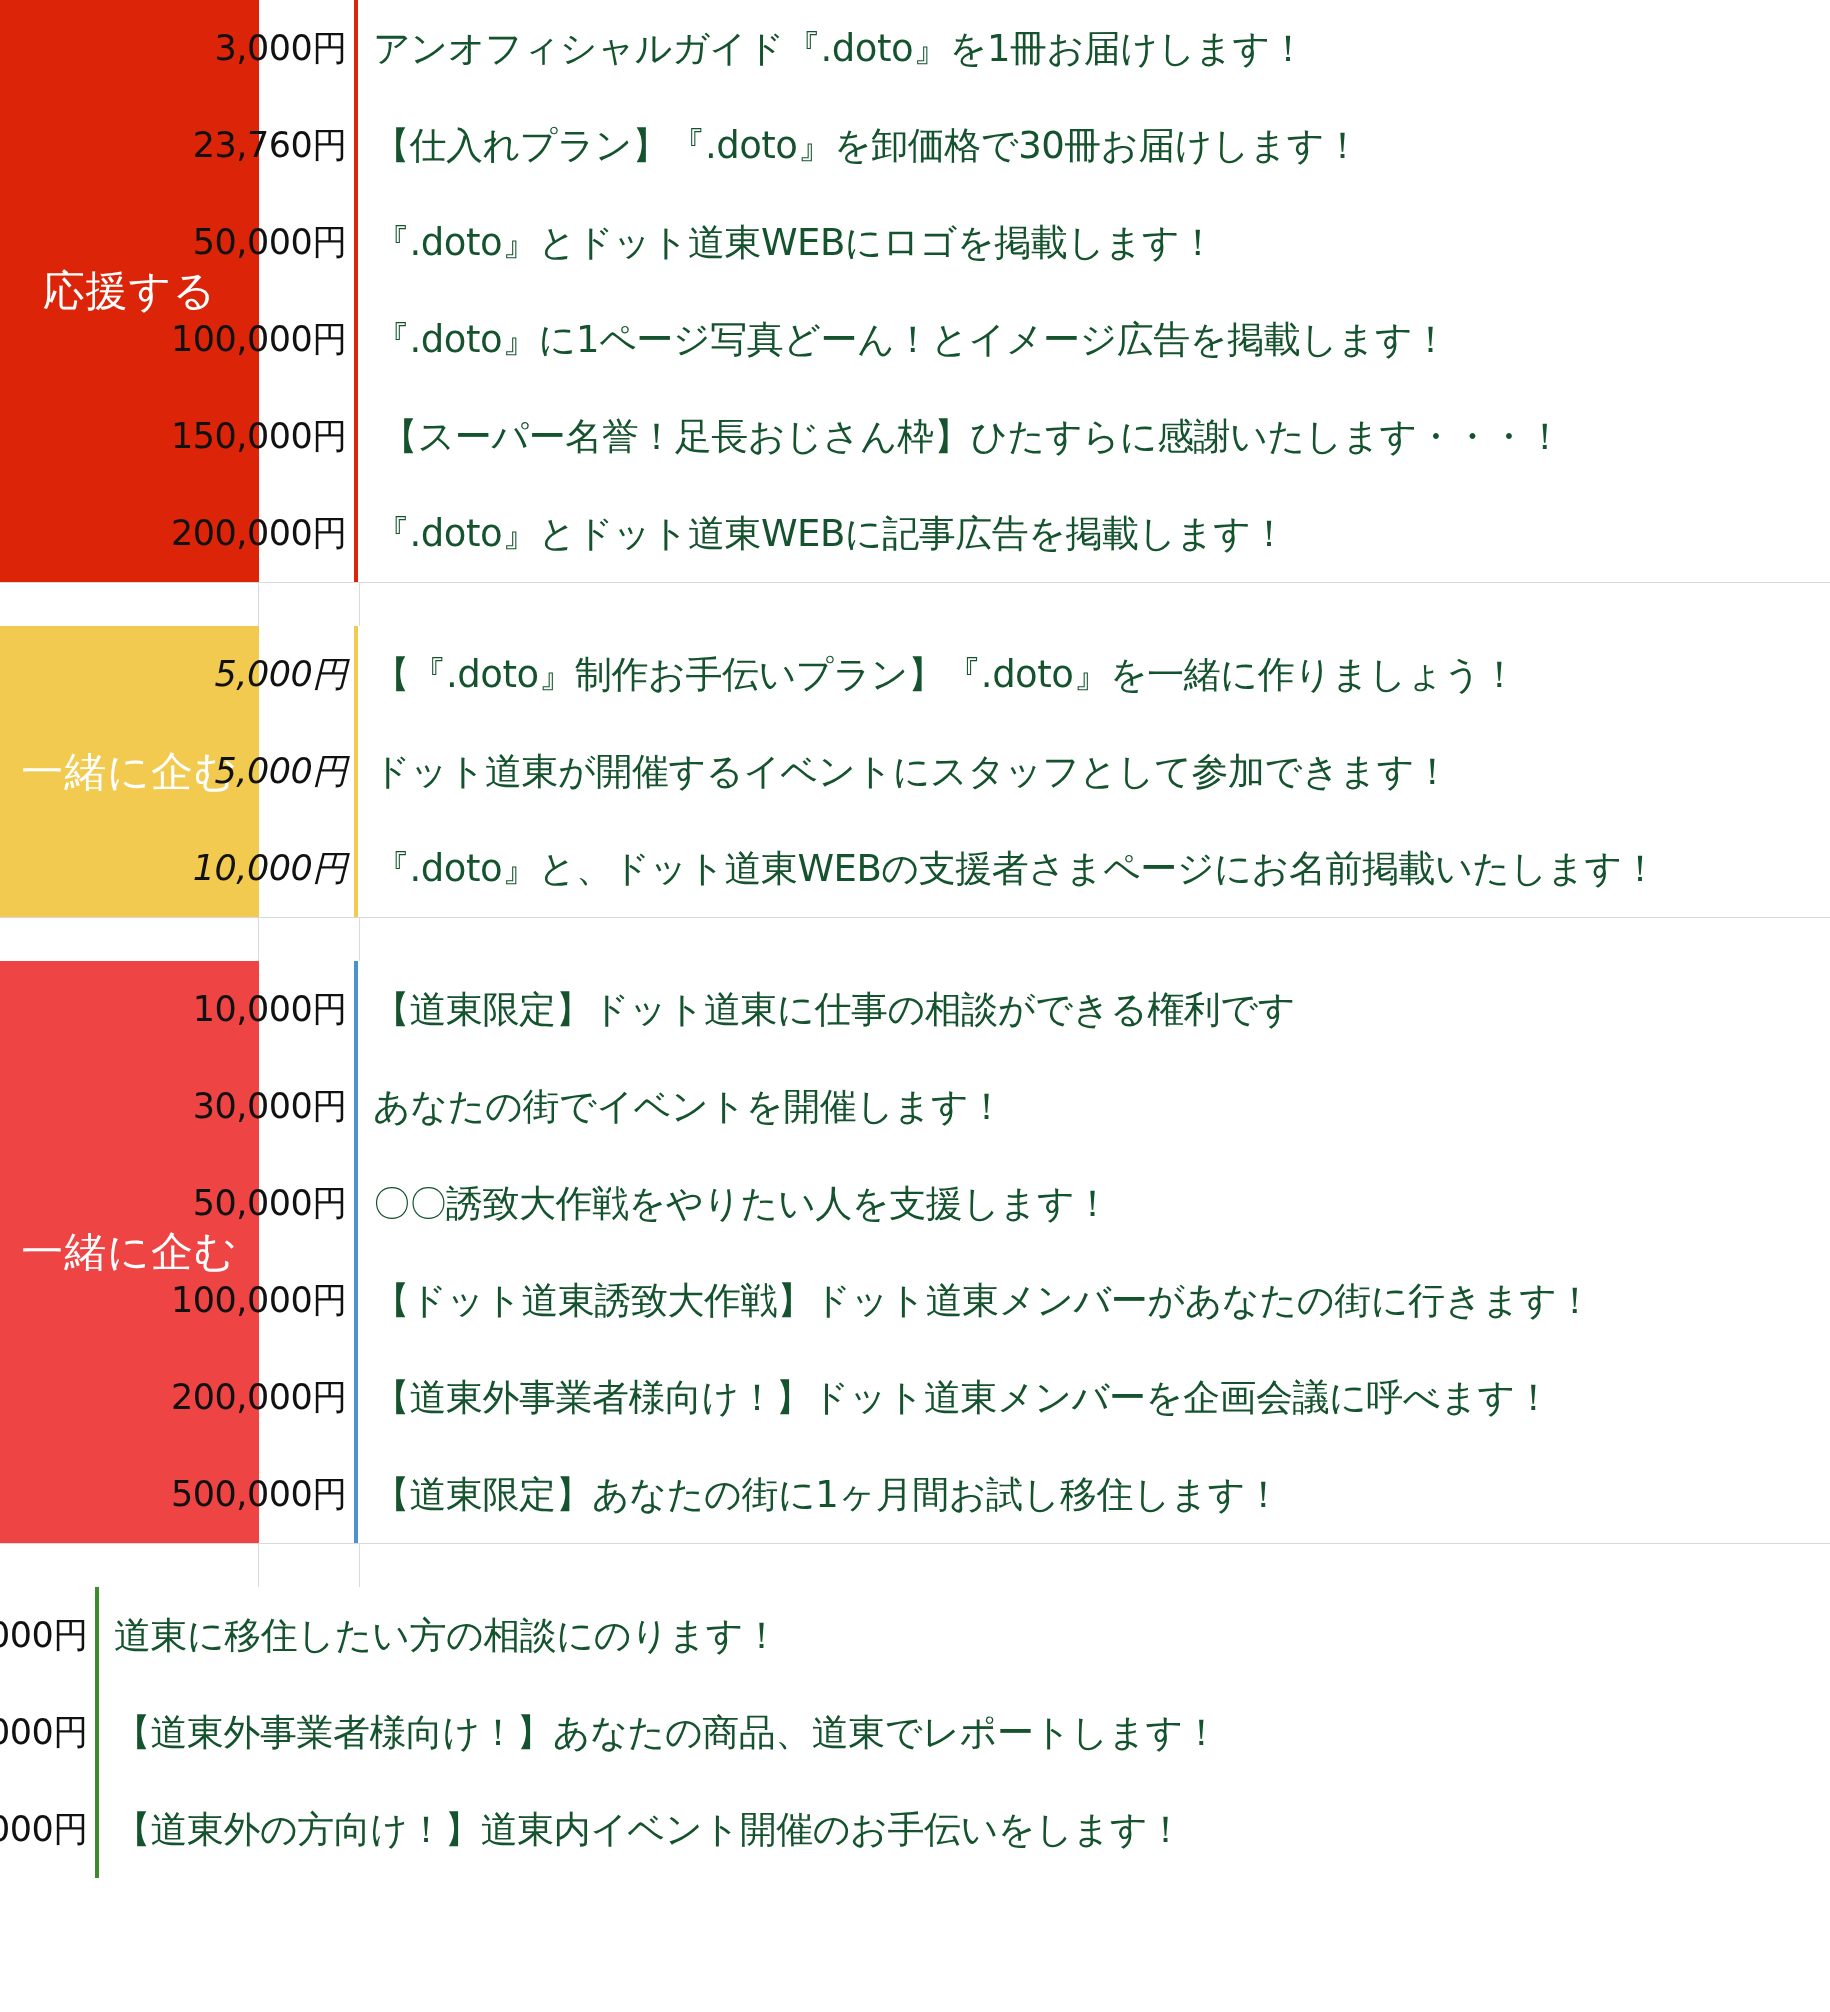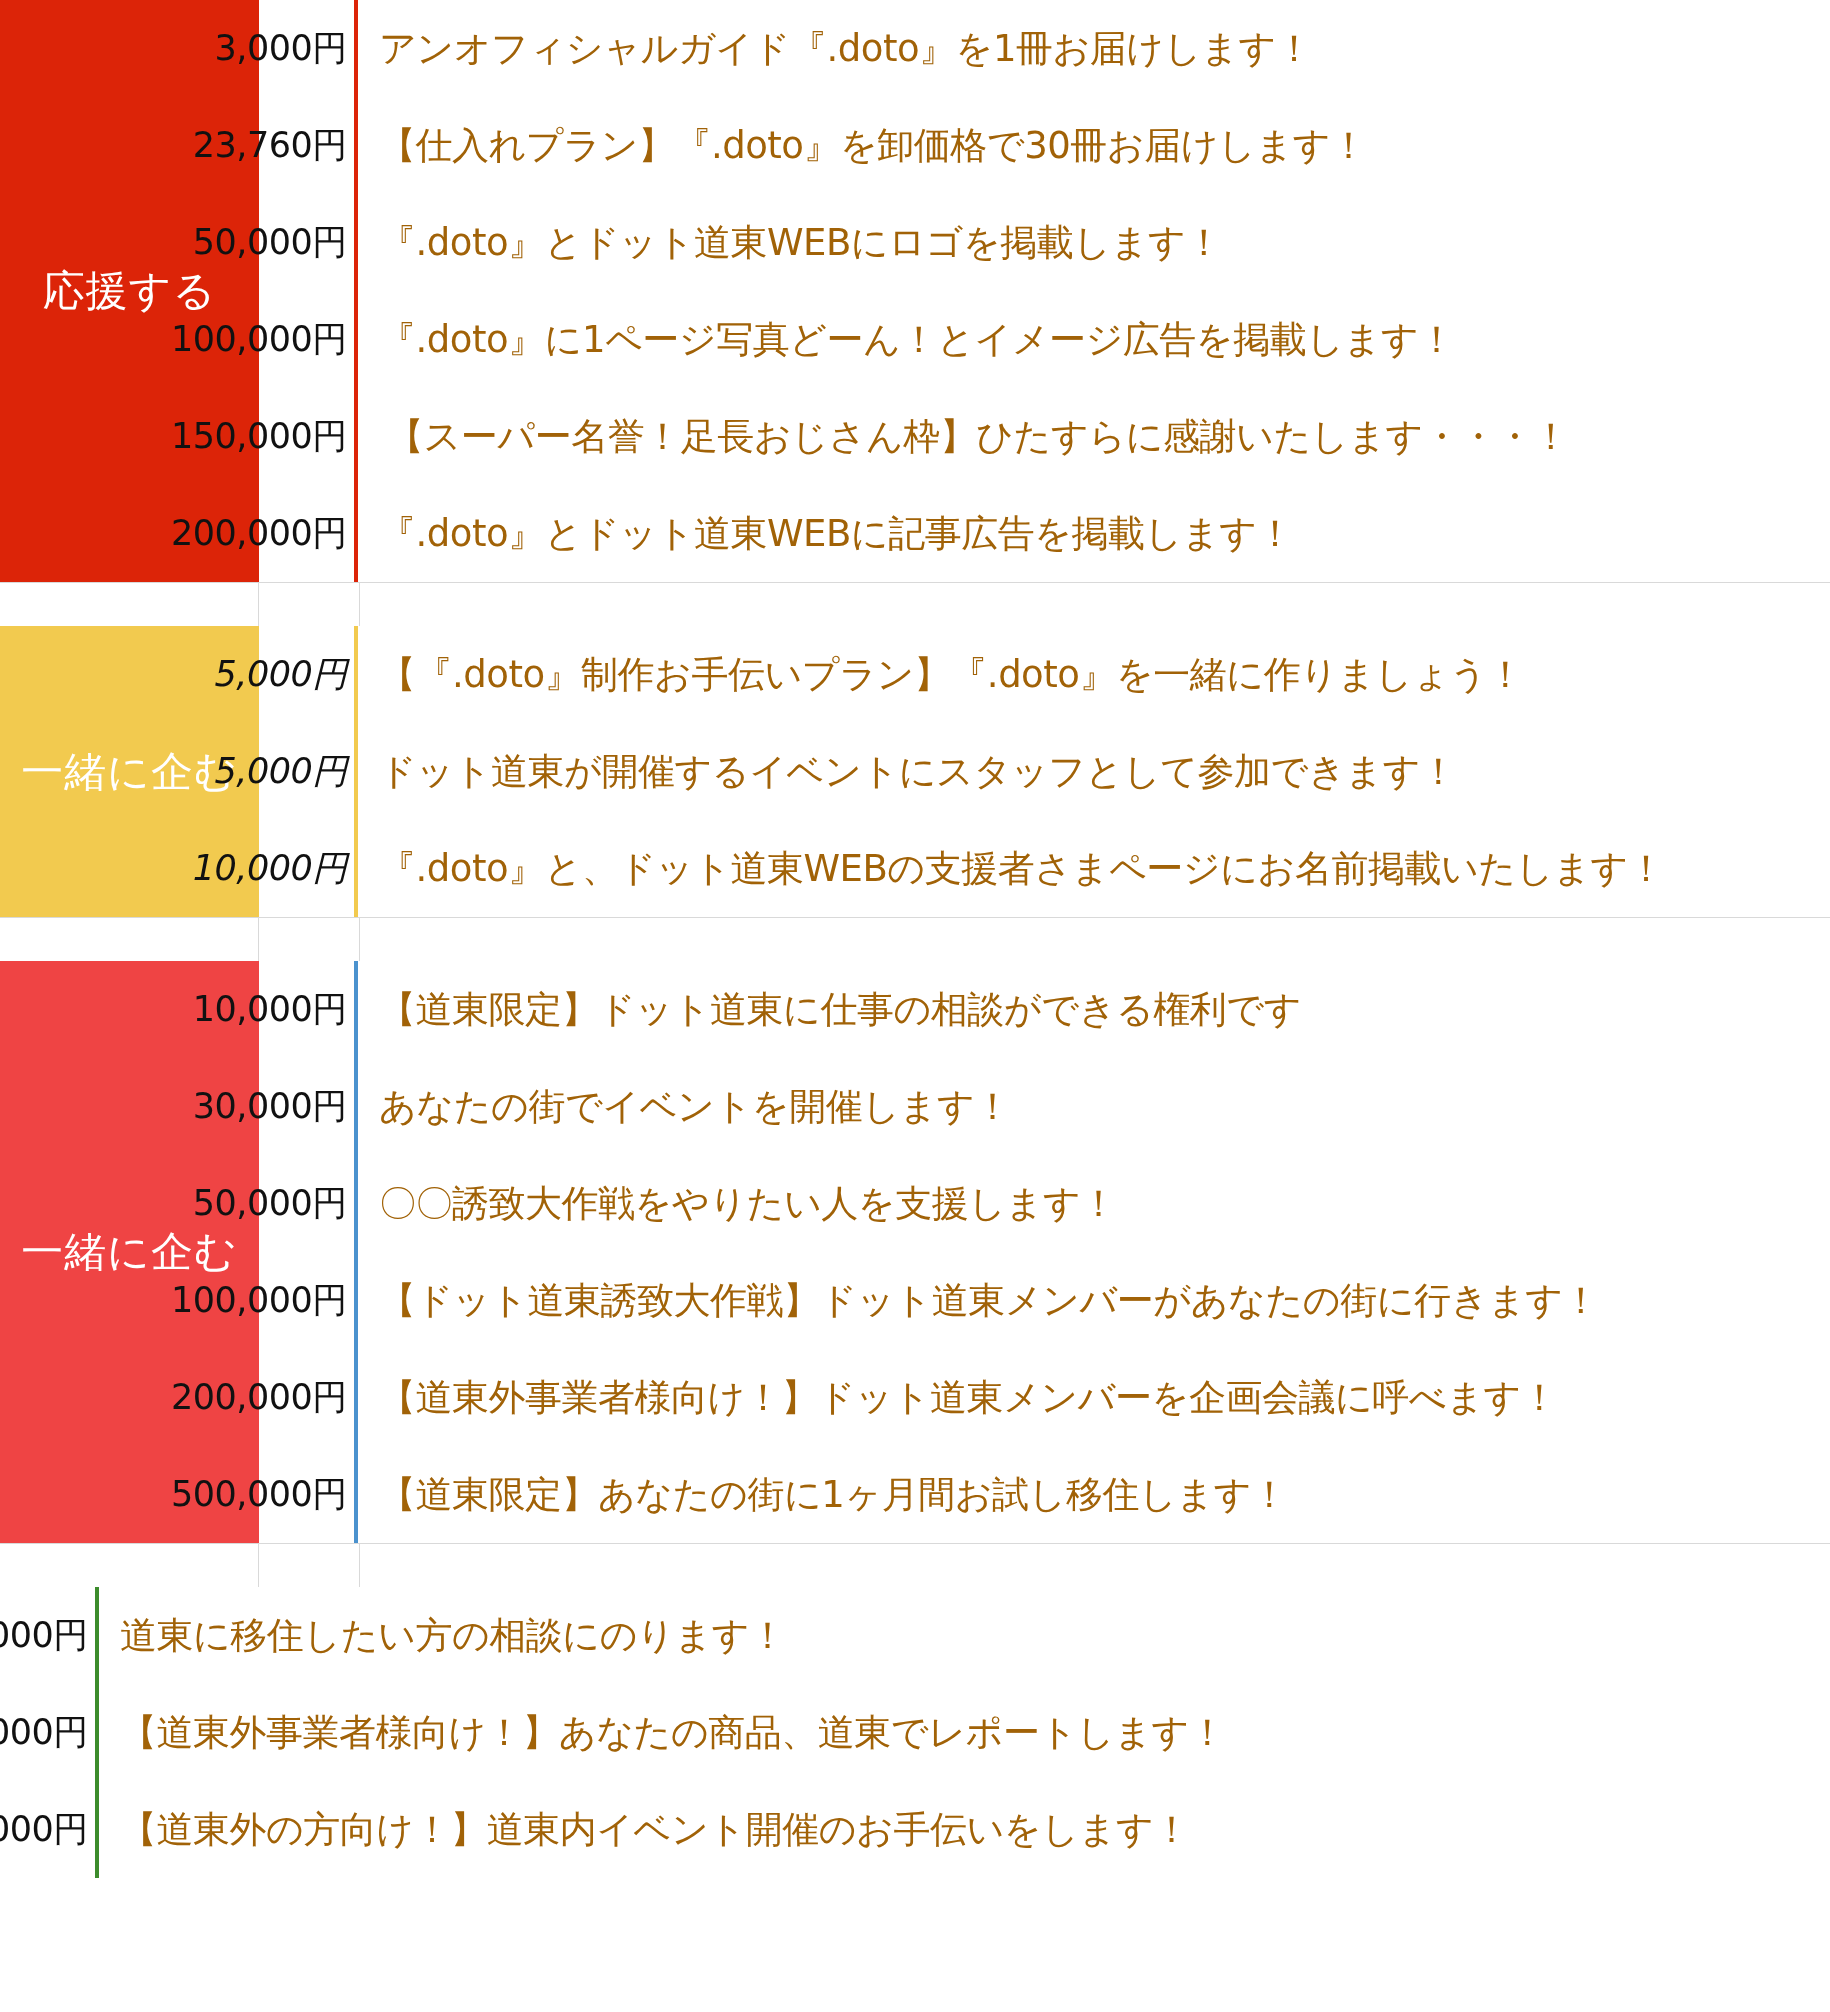--- a/index.html
+++ b/index.html
@@ -39,23 +39,23 @@
     padding-right:7.3px;
     font-size:35px;
     color:#111111;
     white-space:nowrap;
     letter-spacing:-0.5px;
   }
   .desc{
     flex:1;
     box-sizing:border-box;
     display:flex;align-items:center;
-    padding-left:21px;
+    padding-left:15px;
     font-size:37px;
-    color:#a16207;
+    color:#14532d;
     white-space:nowrap;
     letter-spacing:-0.5px;
   }
 
   
   .section .rows{border-style:solid;border-width:0;}
   .section .row{border-style:solid;border-width:0;justify-content:flex-end;}
 
   
   .spacer{

